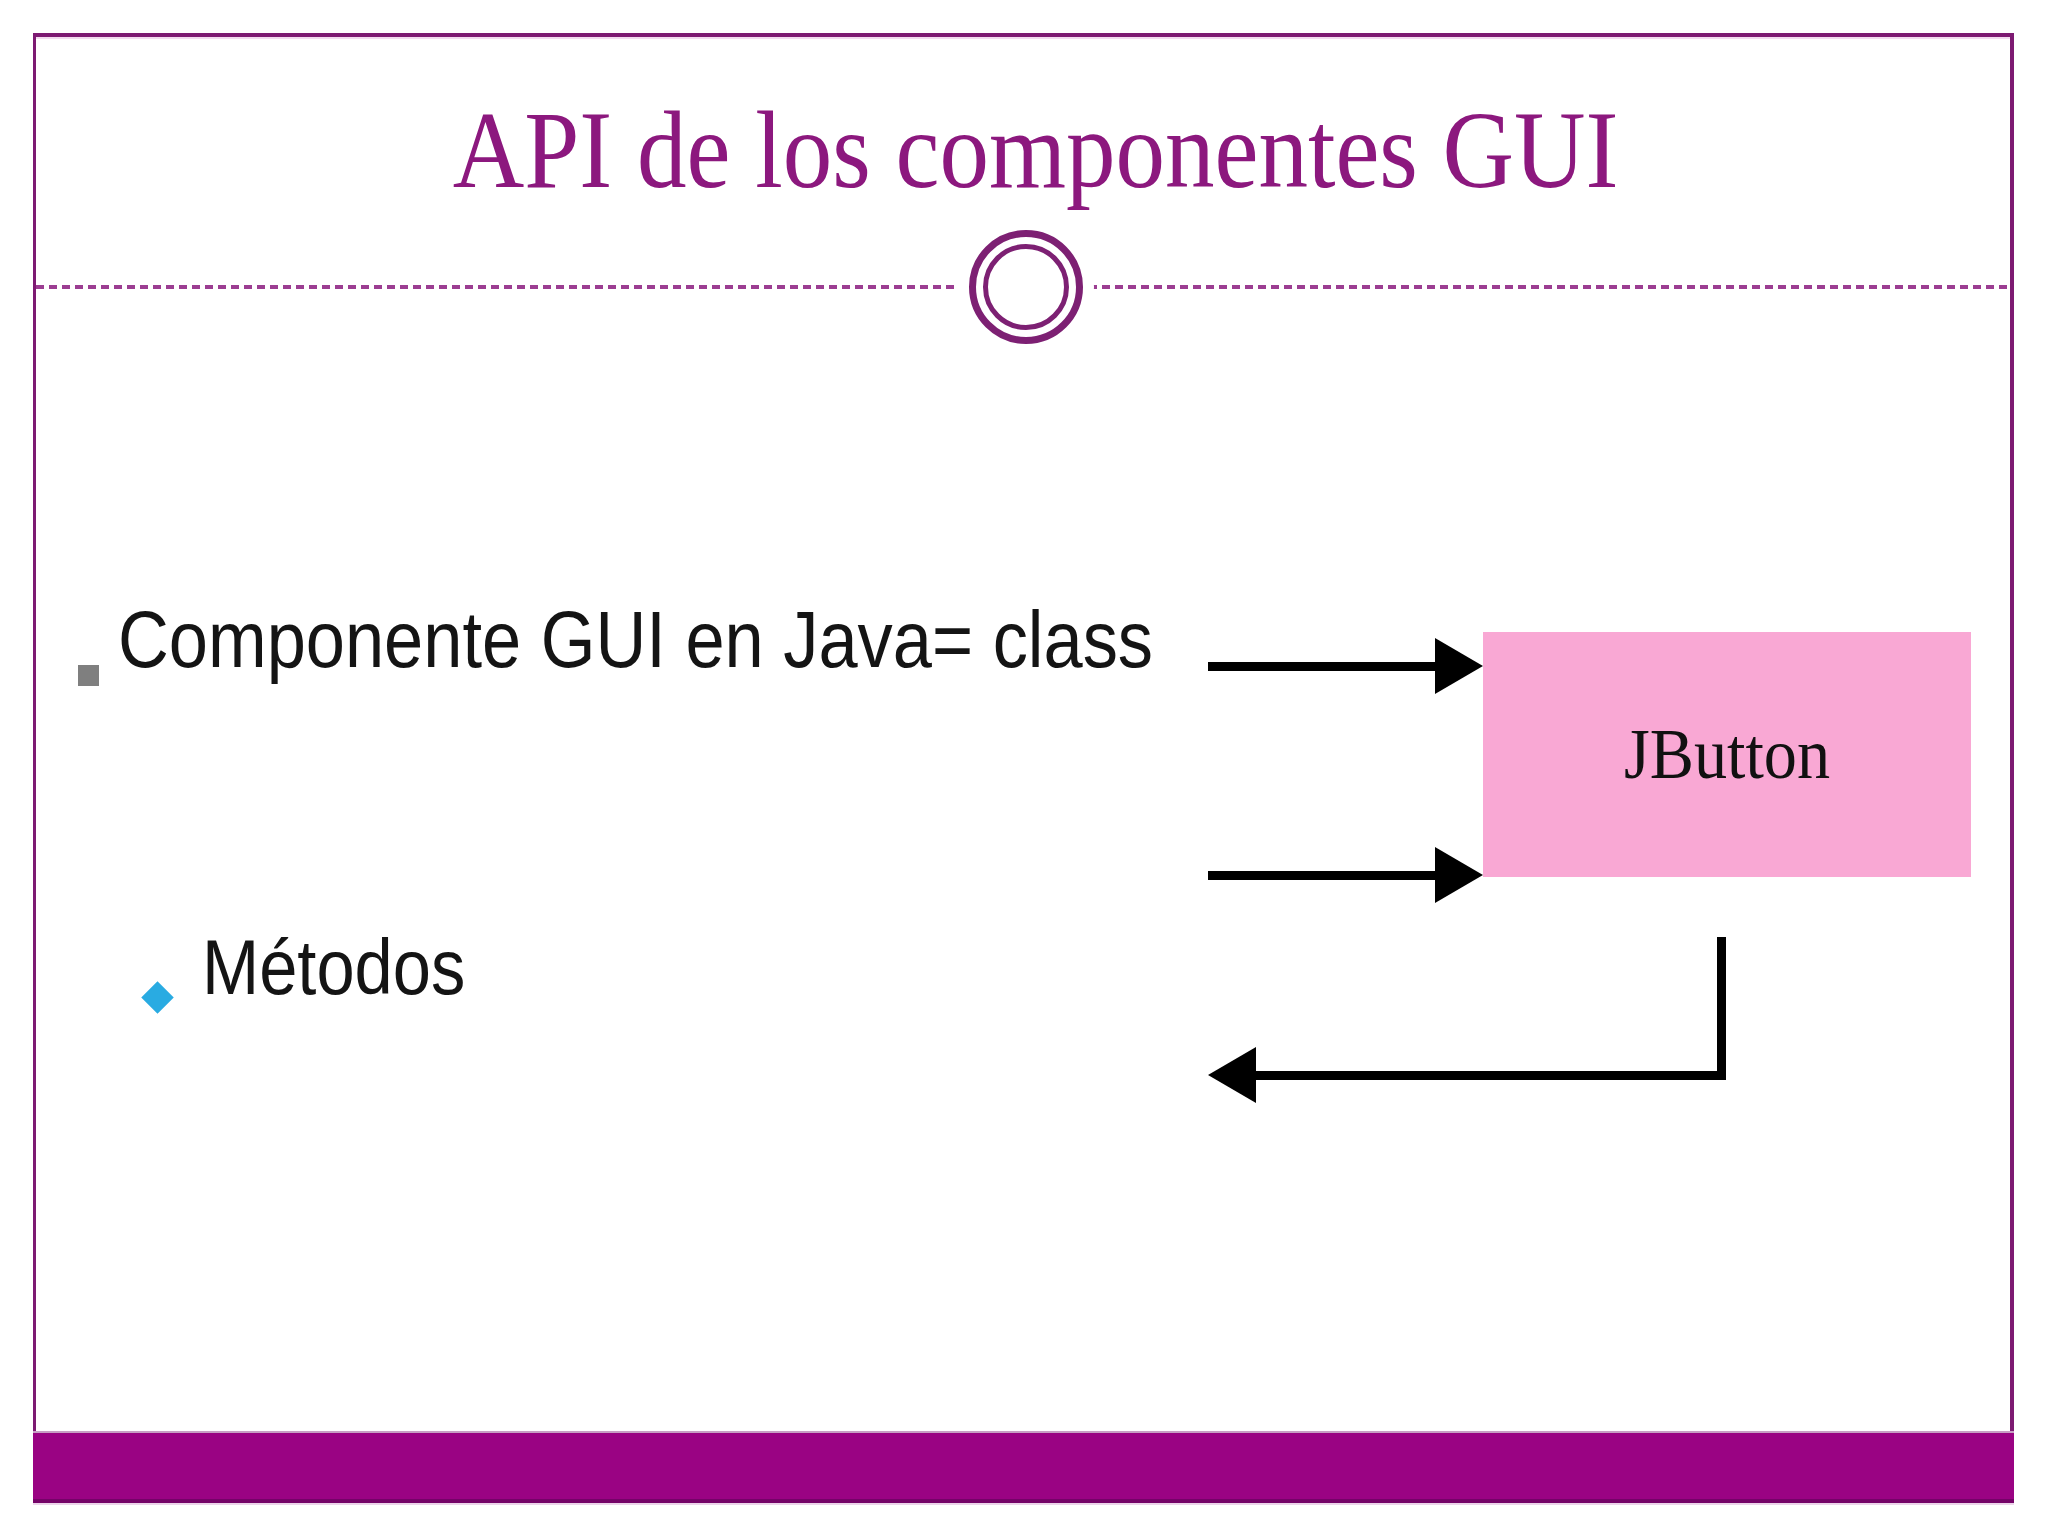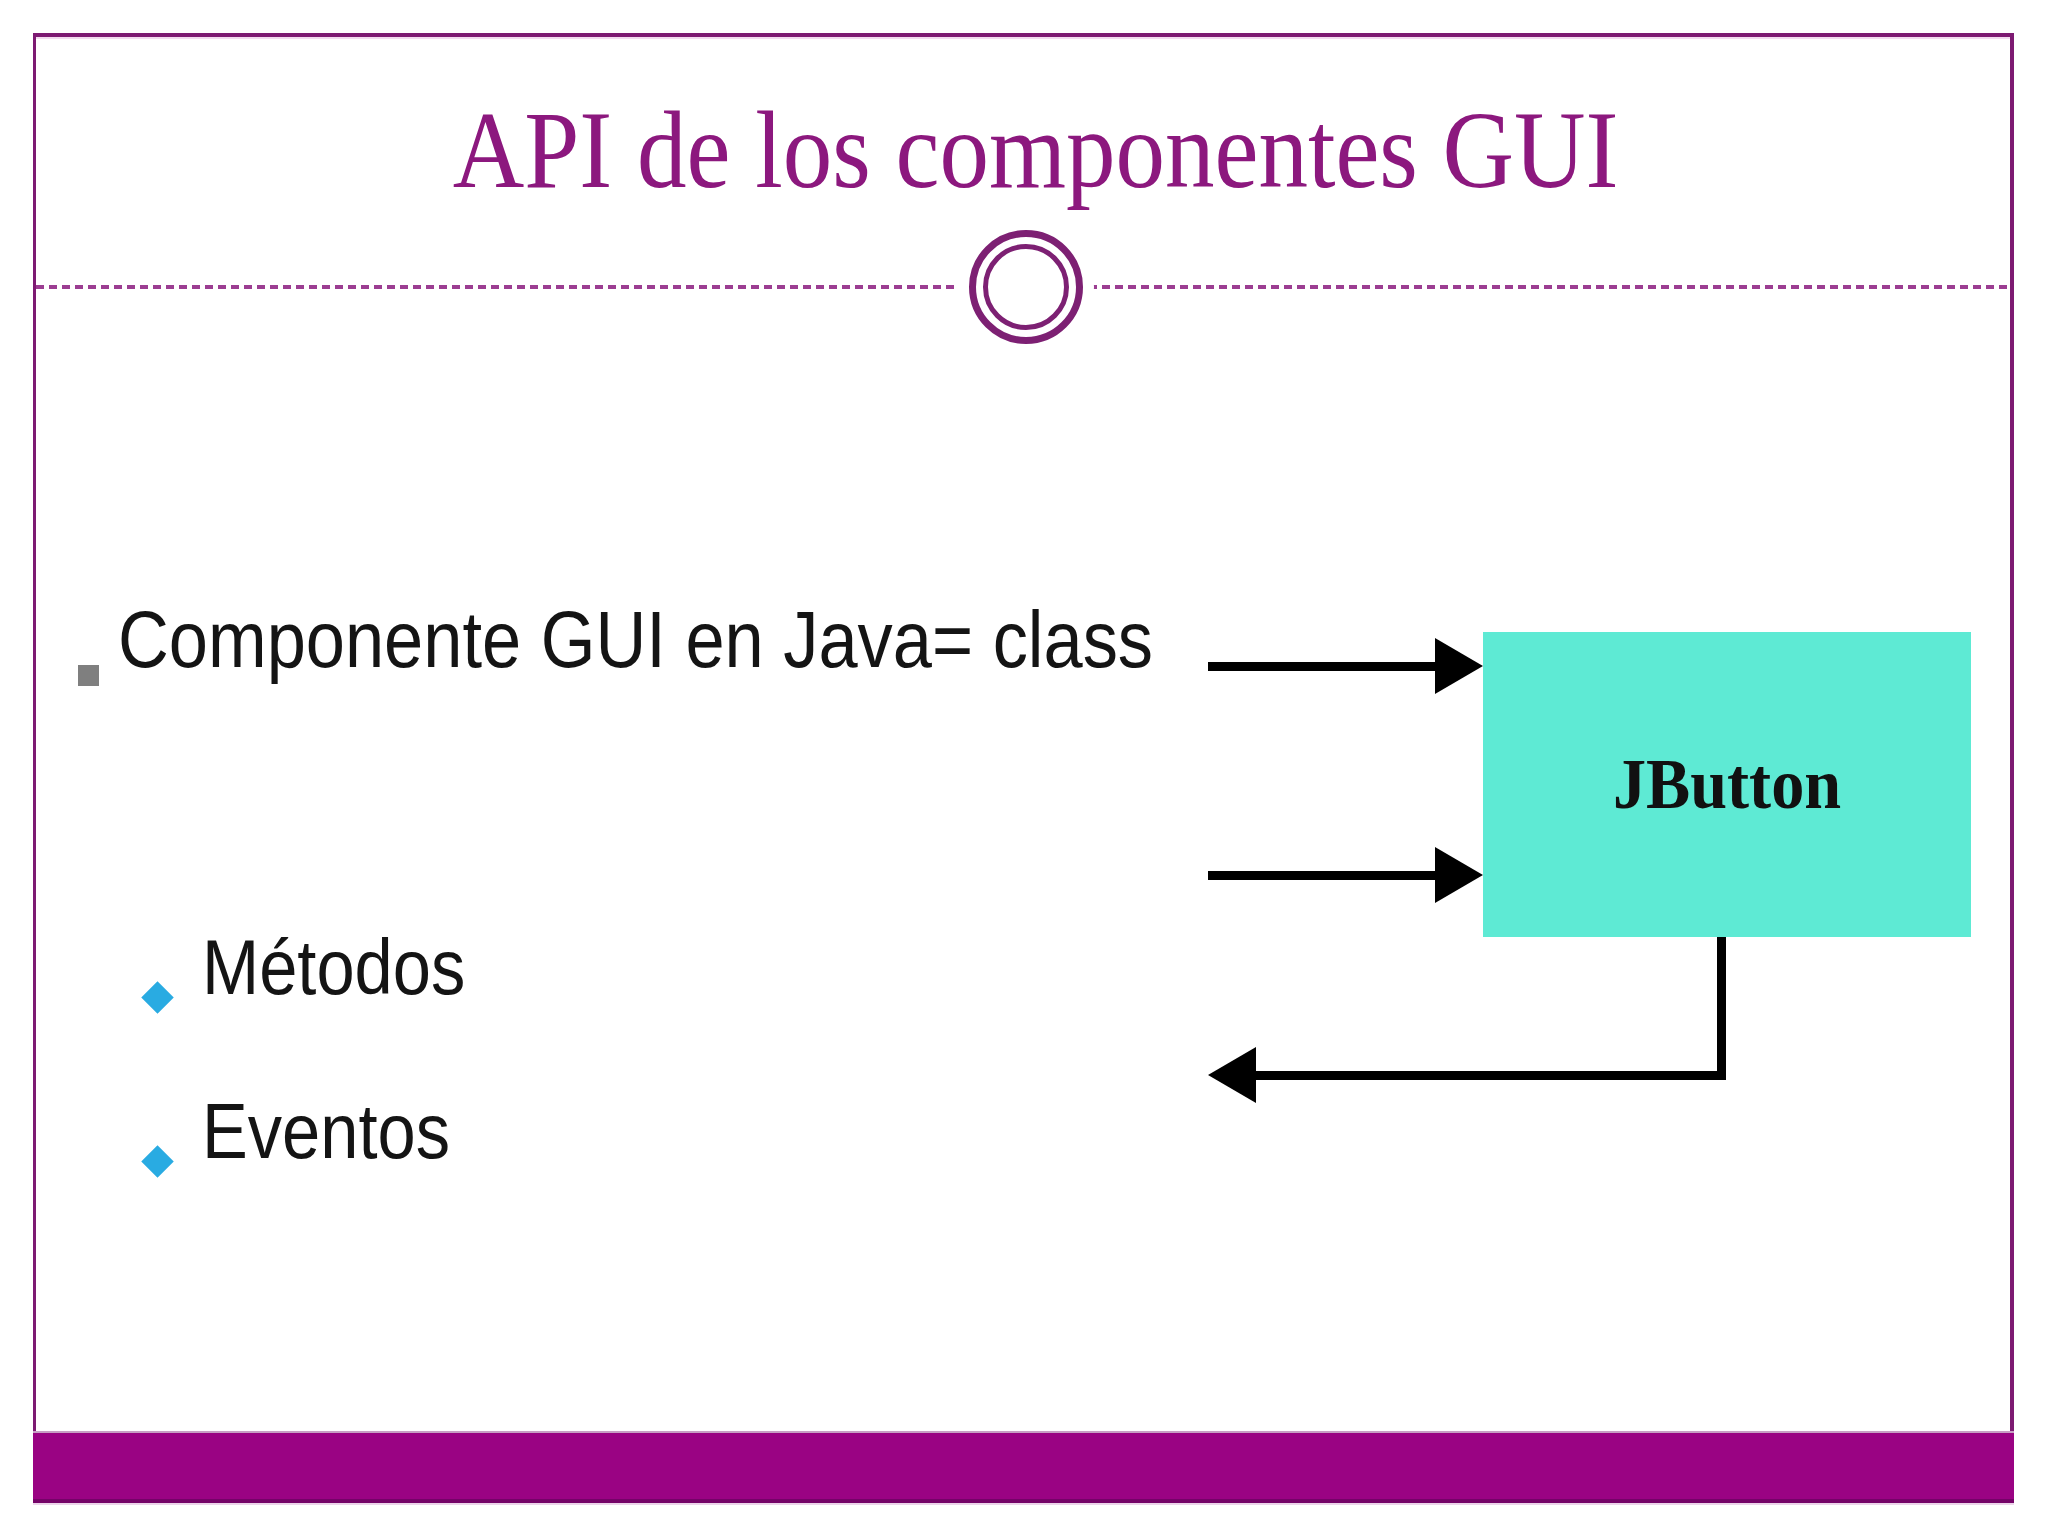--- a/index.html
+++ b/index.html
@@ -35,22 +35,22 @@
   .row-sub2{left:141px;top:913px;}
   .row-sub3{left:141px;top:1077px;}
   .sq{width:21px;height:21px;background:#7F7F7F;flex:0 0 auto;}
   .diamond-wrap{width:32px;height:32px;flex:0 0 auto;display:flex;align-items:center;justify-content:center;}
   .diamond{width:23px;height:23px;background:#29ABE2;transform:rotate(45deg);}
   .txt{color:#141414;white-space:nowrap;display:inline-block;transform-origin:left center;line-height:1.15;}
   .txt-main{font-size:80px;margin-left:19px;transform:scaleX(0.88);}
   .txt-sub{font-size:78px;margin-left:29px;transform:scaleX(0.88);}
 
   
-  .jbox{position:absolute;left:1483px;top:632px;width:488px;height:305px;background:#5eead4;
-        display:flex;align-items:center;justify-content:center;font-weight:bold;}
+  .jbox{position:absolute;left:1483px;top:632px;width:488px;height:245px;background:#f9a8d4;
+        display:flex;align-items:center;justify-content:center;}
   .jbox-label{font-family:"Liberation Serif", serif;font-size:72px;color:#111111;transform:scaleX(0.92);}
 
   .shaft{position:absolute;background:#000000;}
   .shaft-a{left:1208px;top:662px;width:232px;height:9px;}
   .shaft-b{left:1208px;top:871px;width:232px;height:9px;}
   .head-right{position:absolute;width:0;height:0;
         border-top:28px solid transparent;border-bottom:28px solid transparent;border-left:48px solid #000;}
   .head-a{left:1435px;top:638px;}
   .head-b{left:1435px;top:847px;}
   .elbow-v{left:1717px;top:937px;width:9px;height:143px;}
@@ -87,26 +87,20 @@
   </div>
 
 
   <div class="row row-sub2">
     <span class="diamond-wrap">
         <span class="diamond"></span>
       </span>
     <span class="txt txt-sub">Métodos</span>
   </div>
 
-  <div class="row row-sub3">
-    <span class="diamond-wrap">
-        <span class="diamond"></span>
-      </span>
-    <span class="txt txt-sub">Eventos</span>
-  </div>
 
   <div class="jbox">
     <span class="jbox-label">JButton</span>
   </div>
 
   <div class="shaft shaft-a"></div>
   <div class="head-right head-a"></div>
 
   <div class="shaft shaft-b"></div>
   <div class="head-right head-b"></div>

